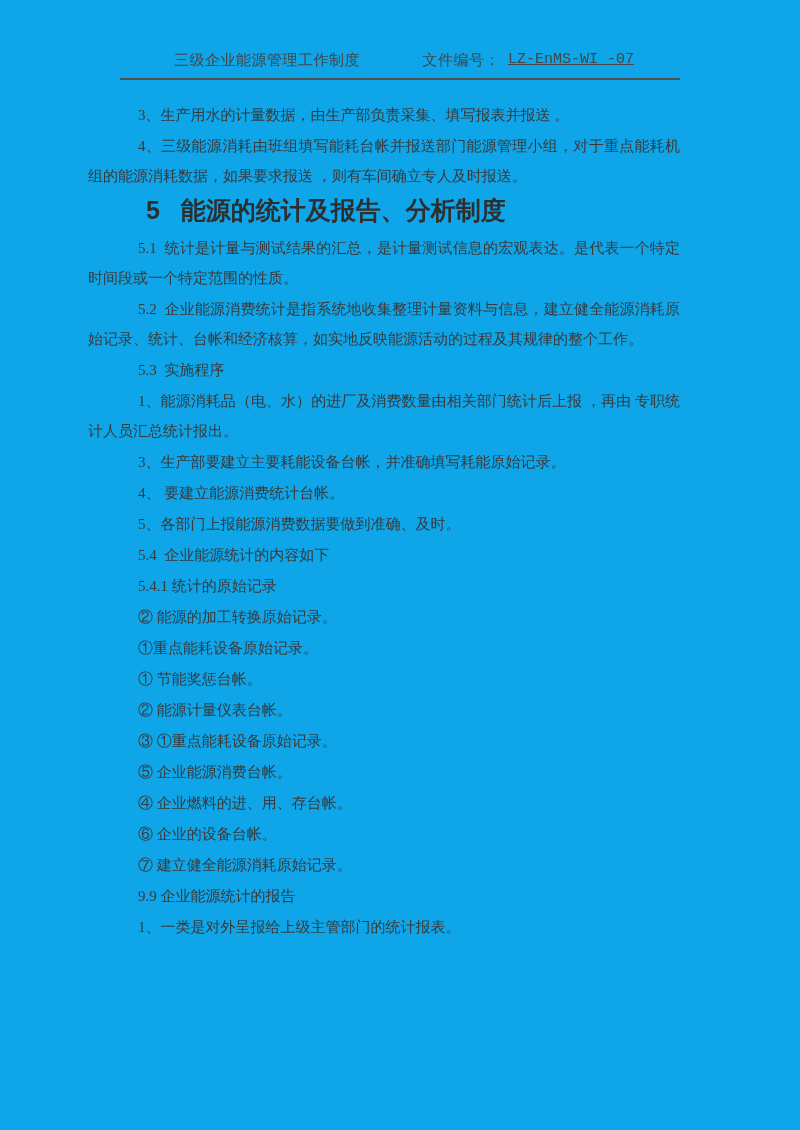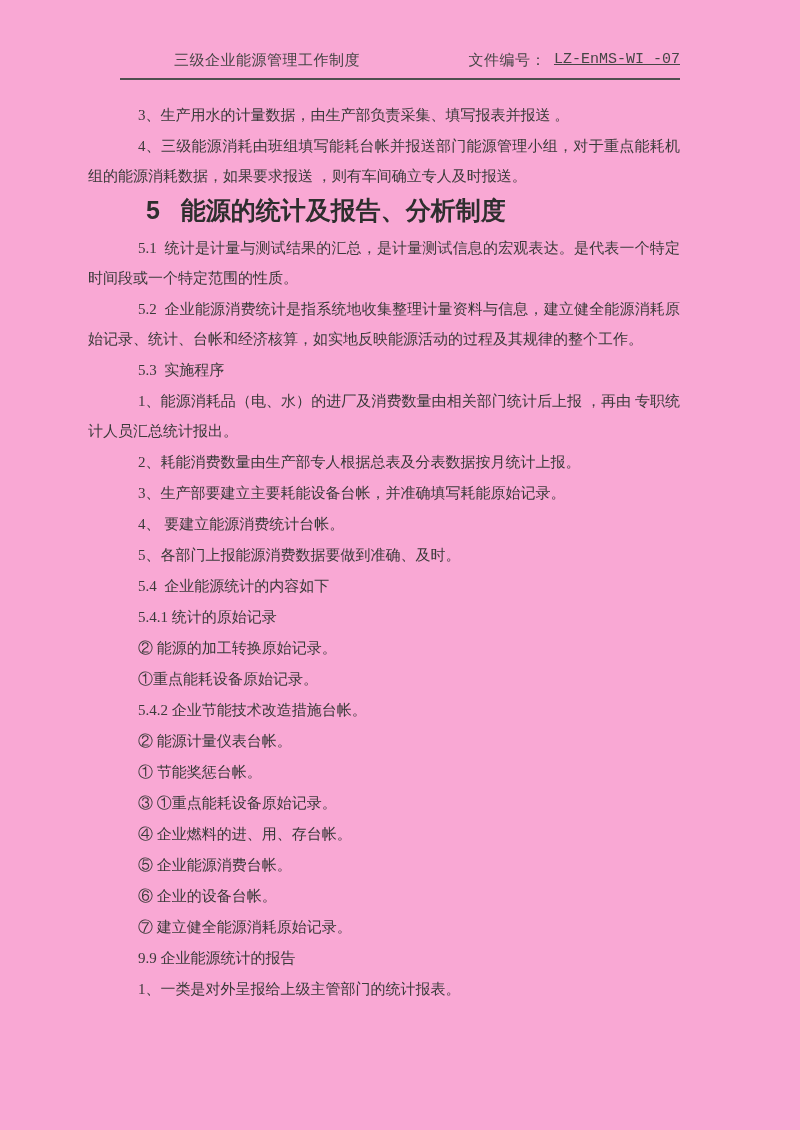--- a/index.html
+++ b/index.html
@@ -27,20 +27,21 @@
     font-size: 15px;
     line-height: 20px;
     letter-spacing: 0.5px;
     color: #454545;
   }
   .doc-header .title {
     margin-left: 54px;
   }
   .doc-header .docno-group {
     margin-left: auto;
+    margin-right: 46px;
     display: flex;
     align-items: flex-end;
   }
   .doc-header .docno-value {
     margin-left: 8px;
     font-family: "Liberation Mono", "DejaVu Sans Mono", monospace;
     letter-spacing: 0px;
     text-decoration: underline;
   }
   .doc-body {
@@ -63,51 +64,49 @@
     line-height: 33px;
     text-indent: 58px;
     white-space: pre-wrap;
     color: #2e2e2e;
     font-family: "Liberation Sans", "DejaVu Sans", sans-serif;
   }
 </style>
 </head>
 <body>
 
-<div class="page" style="background: #f9a8d4;">
+<div class="page" style="background: #0ea5e9;">
 
   <div class="doc-header" style="border-bottom-color: rgb(79, 79, 79);">
     <span class="title">三级企业能源管理工作制度</span>
     <span class="docno-group">
       <span class="docno-label">文件编号：</span>
       <span class="docno-value">LZ-EnMS-WI -07</span>
     </span>
   </div>
 
   <div class="doc-body">
       <p class="para">3、生产用水的计量数据，由生产部负责采集、填写报表并报送 。</p>
       <p class="para">4、三级能源消耗由班组填写能耗台帐并报送部门能源管理小组，对于重点能耗机组的能源消耗数据，如果要求报送 ，则有车间确立专人及时报送。</p>
       <p class="h1">5   能源的统计及报告、分析制度</p>
       <p class="para">5.1  统计是计量与测试结果的汇总，是计量测试信息的宏观表达。是代表一个特定时间段或一个特定范围的性质。</p>
       <p class="para">5.2  企业能源消费统计是指系统地收集整理计量资料与信息，建立健全能源消耗原始记录、统计、台帐和经济核算，如实地反映能源活动的过程及其规律的整个工作。</p>
       <p class="para">5.3  实施程序</p>
       <p class="para">1、能源消耗品（电、水）的进厂及消费数量由相关部门统计后上报 ，再由 专职统计人员汇总统计报出。</p>
-      <p class="para">2、耗能消费数量由生产部专人根据总表及分表数据按月统计上报。</p>
       <p class="para">3、生产部要建立主要耗能设备台帐，并准确填写耗能原始记录。</p>
       <p class="para">4、 要建立能源消费统计台帐。</p>
       <p class="para">5、各部门上报能源消费数据要做到准确、及时。</p>
       <p class="para">5.4  企业能源统计的内容如下</p>
       <p class="para">5.4.1 统计的原始记录</p>
       <p class="para">② 能源的加工转换原始记录。</p>
       <p class="para">①重点能耗设备原始记录。</p>
-      <p class="para">5.4.2 企业节能技术改造措施台帐。</p>
+      <p class="para">① 节能奖惩台帐。</p>
       <p class="para">② 能源计量仪表台帐。</p>
-      <p class="para">① 节能奖惩台帐。</p>
       <p class="para">③ ①重点能耗设备原始记录。</p>
+      <p class="para">⑤ 企业能源消费台帐。</p>
       <p class="para">④ 企业燃料的进、用、存台帐。</p>
-      <p class="para">⑤ 企业能源消费台帐。</p>
       <p class="para">⑥ 企业的设备台帐。</p>
       <p class="para">⑦ 建立健全能源消耗原始记录。</p>
       <p class="para">9.9 企业能源统计的报告</p>
       <p class="para">1、一类是对外呈报给上级主管部门的统计报表。</p>
     </div>
 
 </div>
 
 </body></html>

